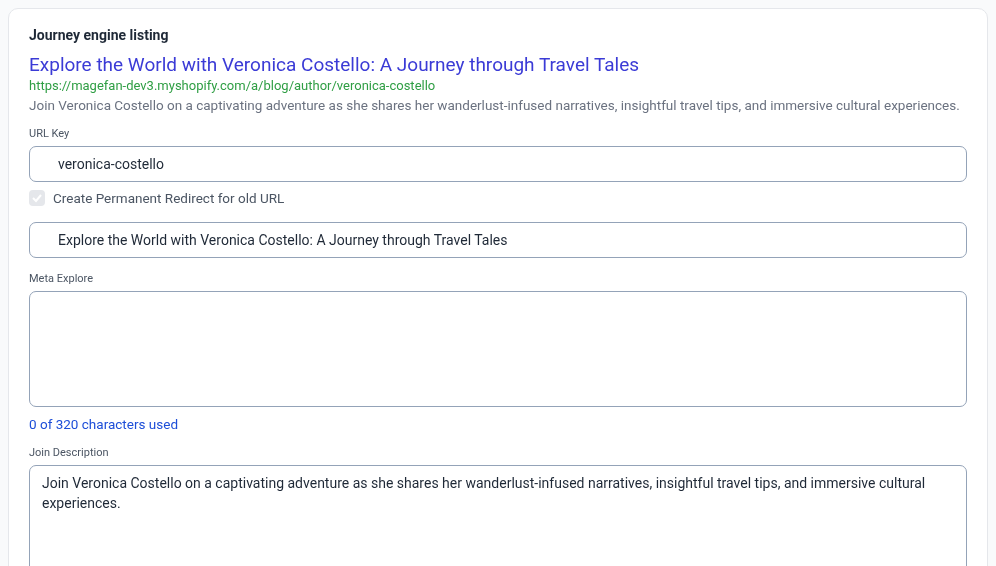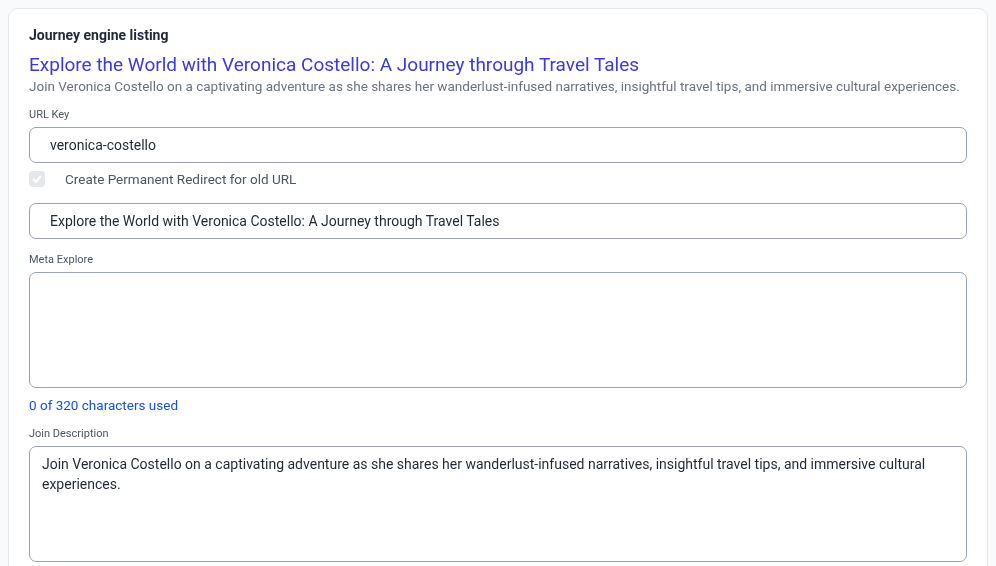--- a/index.html
+++ b/index.html
@@ -49,21 +49,21 @@
       font-size: 13.5px;
       color: #1d4ed8;
       margin-top: 6px;
       margin-bottom: 14px;
     }
     input[type="text"] {
       width: 100%;
       height: 36px;
       border: 1px solid #94a3b8;
       border-radius: 7px;
-      padding: 6px 20px;
+      padding: 6px 28px;
       font-size: 14px;
       color: #1f2937;
       font-family: inherit;
       outline: none;
     }
     textarea {
       width: 100%;
       border: 1px solid #94a3b8;
       border-radius: 7px;
       padding: 8px 12px;
@@ -73,21 +73,21 @@
       outline: none;
       resize: none;
       line-height: 1.4;
     }
     .group {
       margin-bottom: 14px;
     }
     .checkbox-row {
       display: flex;
       align-items: center;
-      gap: 20px;
+      gap: 8px;
       margin-top: 8px;
       margin-bottom: 16px;
     }
     .checkbox {
       width: 16px;
       height: 16px;
       border-radius: 4px;
       background: #e5e7eb;
       display: flex;
       align-items: center;
@@ -100,20 +100,21 @@
       color: #4b5563;
     }
   </style>
 </head>
 <body>
 
 <div class="card">
   <div class="card-title">Journey engine listing</div>
 
   <div class="preview-title">Explore the World with Veronica Costello: A Journey through Travel Tales</div>
+  <div class="preview-url">https://magefan-dev3.myshopify.com/a/blog/author/veronica-costello</div>
   <div class="preview-desc">Join Veronica Costello on a captivating adventure as she shares her wanderlust-infused narratives, insightful travel tips, and immersive cultural experiences.</div>
 
   <div class="group">
     <label class="label">URL Key</label>
     <input type="text" value="veronica-costello" style="">
     <div class="checkbox-row">
       <div class="checkbox">
         <svg viewBox="0 0 10 10">
             <path d="M1 5 L4 8 L9 2" stroke="#fff" stroke-width="2" fill="none"></path>
           </svg>

